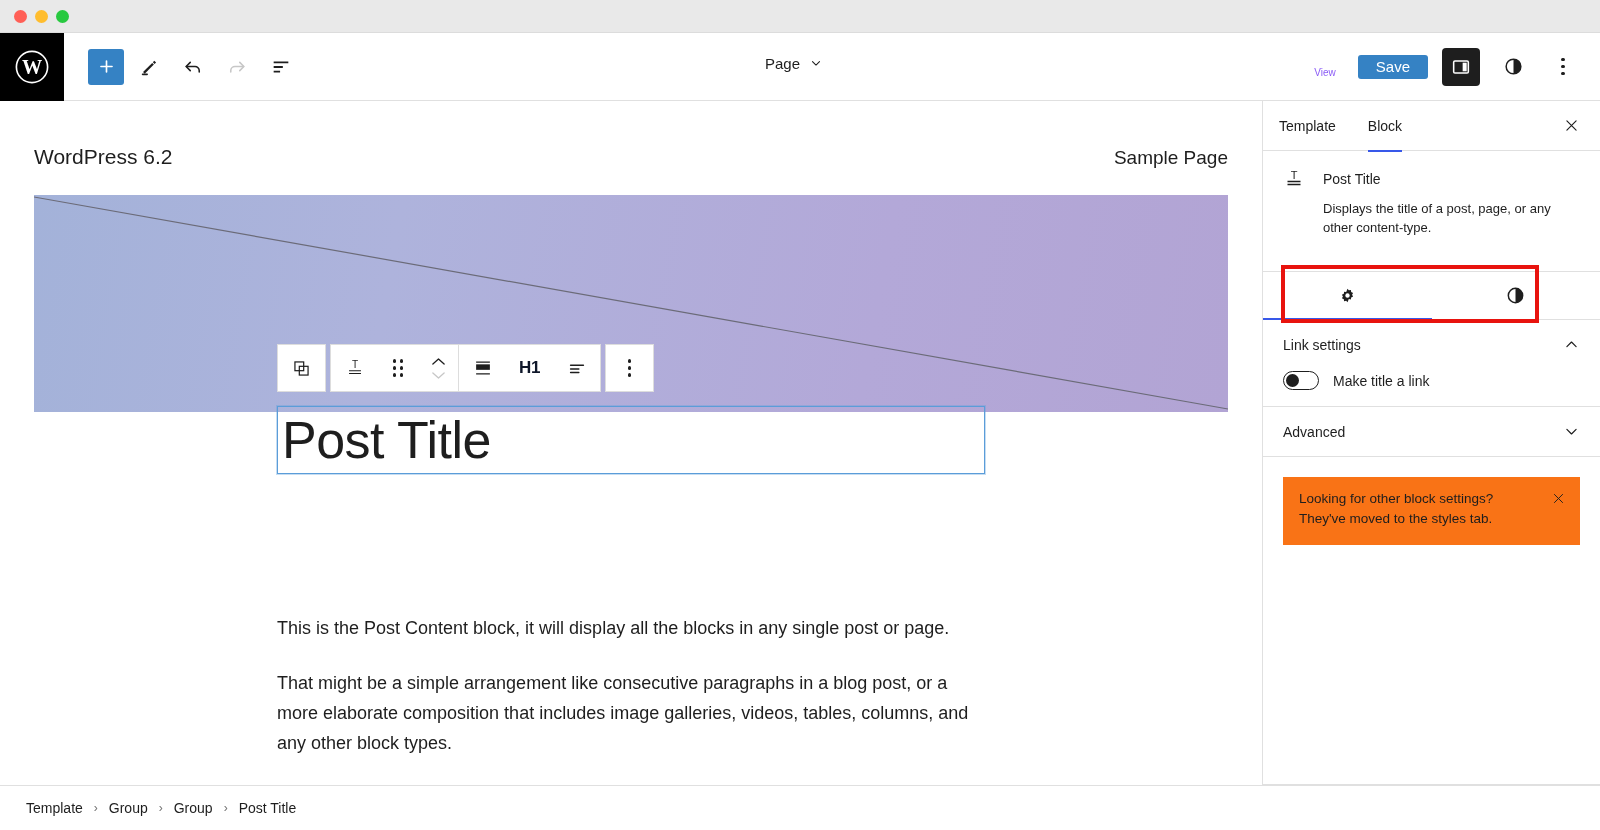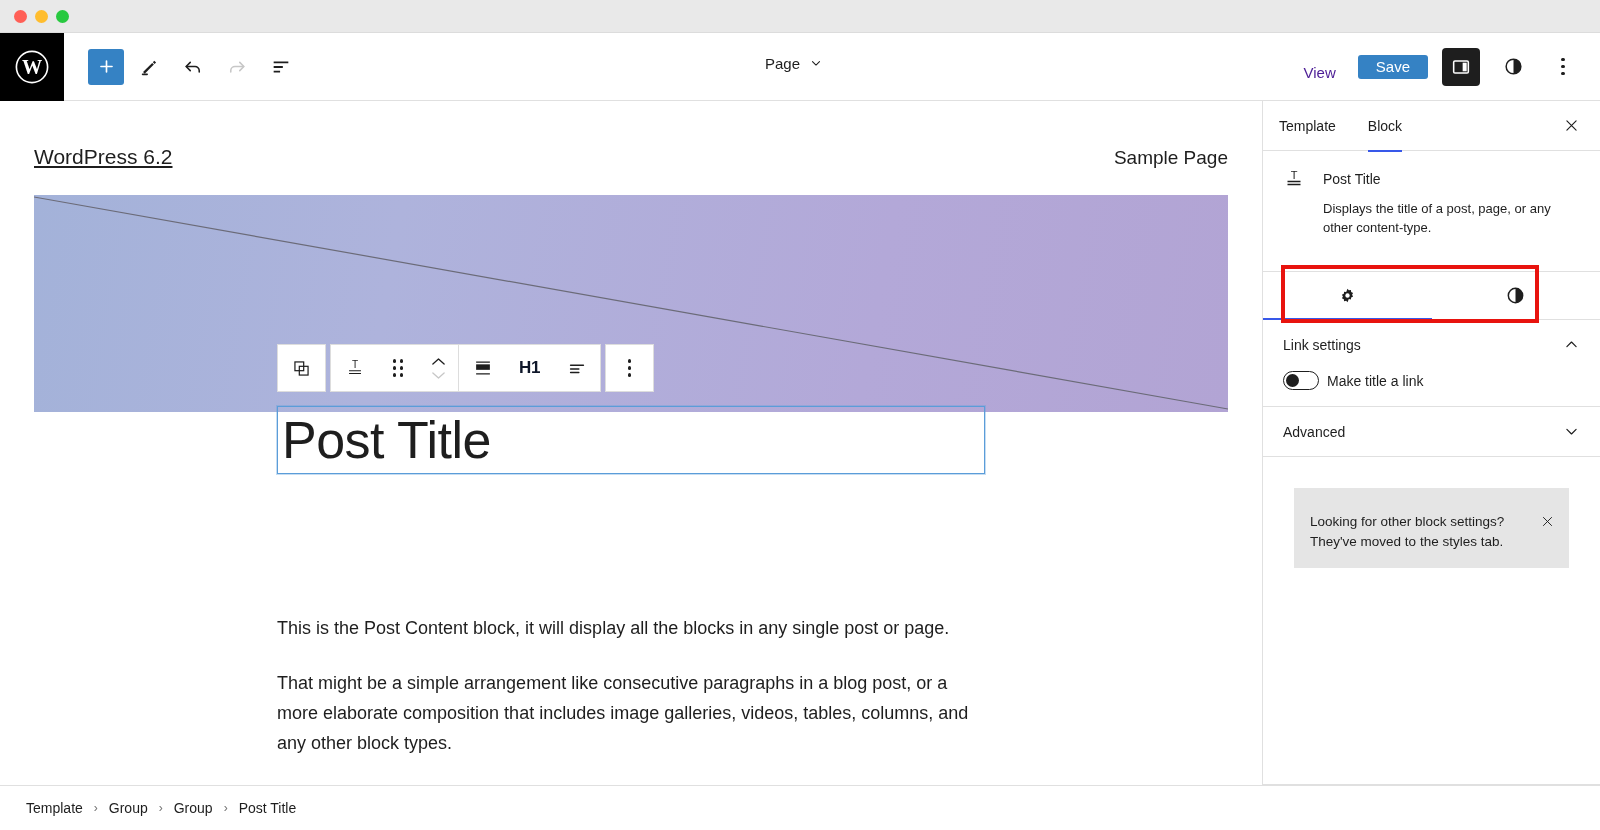--- a/index.html
+++ b/index.html
@@ -47,21 +47,21 @@
   .doc-chip {
     display: flex; align-items: center; gap: 9px;
     font-size: 15px; color: #1e1e1e; pointer-events: auto;
     cursor: pointer; padding: 6px 10px; border-radius: 3px;
   }
   .tb-right {
     margin-left: auto; display: flex; align-items: center;
     gap: 14px; padding-right: 20px; z-index: 5;
   }
   .view-link {
-    font-size: 15px; color: #4c1d95; cursor: pointer;
+    font-size: 10px; color: #8b5cf6; cursor: pointer;
     text-decoration: none; padding: 4px 8px; margin-top: 12px;
   }
   .save-btn {
     background: #3582c4; color: #fff; border: none;
     font-size: 15px; font-family: inherit;
     padding: 0 18px; height: 24px; border-radius: 3px; cursor: pointer;
   }
   .sq-btn {
     width: 38px; height: 38px; border-radius: 4px;
     display: flex; align-items: center; justify-content: center; cursor: pointer;
@@ -75,21 +75,21 @@
 
   
   .canvas {
     position: absolute; top: 101px; left: 0;
     width: 1262px; height: 684px; background: #fff; overflow: hidden;
   }
   .site-header {
     display: flex; justify-content: space-between; align-items: baseline;
     padding: 44px 34px 0 34px;
   }
-  .site-title { font-size: 21px; color: #1e1e1e; text-decoration: underline; }
+  .site-title { font-size: 21px; color: #1e1e1e; }
   .site-nav { font-size: 19px; color: #1e1e1e; cursor: pointer; margin-left: 31px; }
 
   .cover {
     margin: 26px 34px 0 34px; height: 217px; position: relative;
     background: linear-gradient(100deg, #a3b2d9 0%, #aeb3dc 30%, #b3a8d8 70%, #b2a4d4 100%);
     overflow: hidden;
   }
   .cover .diag {
     position: absolute; left: 0; top: 0; width: 100%; height: 100%;
   }
@@ -183,30 +183,30 @@
     position: absolute; left: 18px; top: 164px;
     width: 258px; height: 58px;
     border: 4px solid #e8130e; z-index: 30; pointer-events: none;
   }
   .panel { border-bottom: 1px solid #e0e0e0; padding: 16px 20px; }
   .panel-head {
     display: flex; align-items: center; justify-content: space-between;
     cursor: pointer;
   }
   .panel-title { font-size: 14px; font-weight: normal; color: #1e1e1e; }
-  .toggle-row { display: flex; align-items: center; gap: 8px; margin-top: 18px; }
+  .toggle-row { display: flex; align-items: center; gap: 14px; margin-top: 18px; }
   .toggle {
     width: 36px; height: 19px; border-radius: 10px;
     border: 1.5px solid #1e1e1e; background: #fff;
     display: flex; align-items: center; padding: 0 2px; cursor: pointer;
   }
   .toggle .knob { width: 13px; height: 13px; border-radius: 50%; background: #1e1e1e; }
   .toggle-label { font-size: 14px; color: #1e1e1e; }
   .notice {
-    margin: 31px; background: #e5e5e5; padding: 24px 14px 16px 16px;
+    margin: 20px; background: #f97316; padding: 12px 14px 16px 16px;
     display: flex; gap: 10px; align-items: flex-start;
   }
   .notice-text { font-size: 13.5px; line-height: 20px; color: #1e1e1e; flex: 1; }
   .notice-close { cursor: pointer; flex: 0 0 auto; margin-top: 2px; }
 
   
   .breadcrumb {
     position: absolute; bottom: 0; left: 0; width: 1600px; height: 45px;
     background: #fff; border-top: 1px solid #e0e0e0;
     display: flex; align-items: center; gap: 11px; padding-left: 26px;

